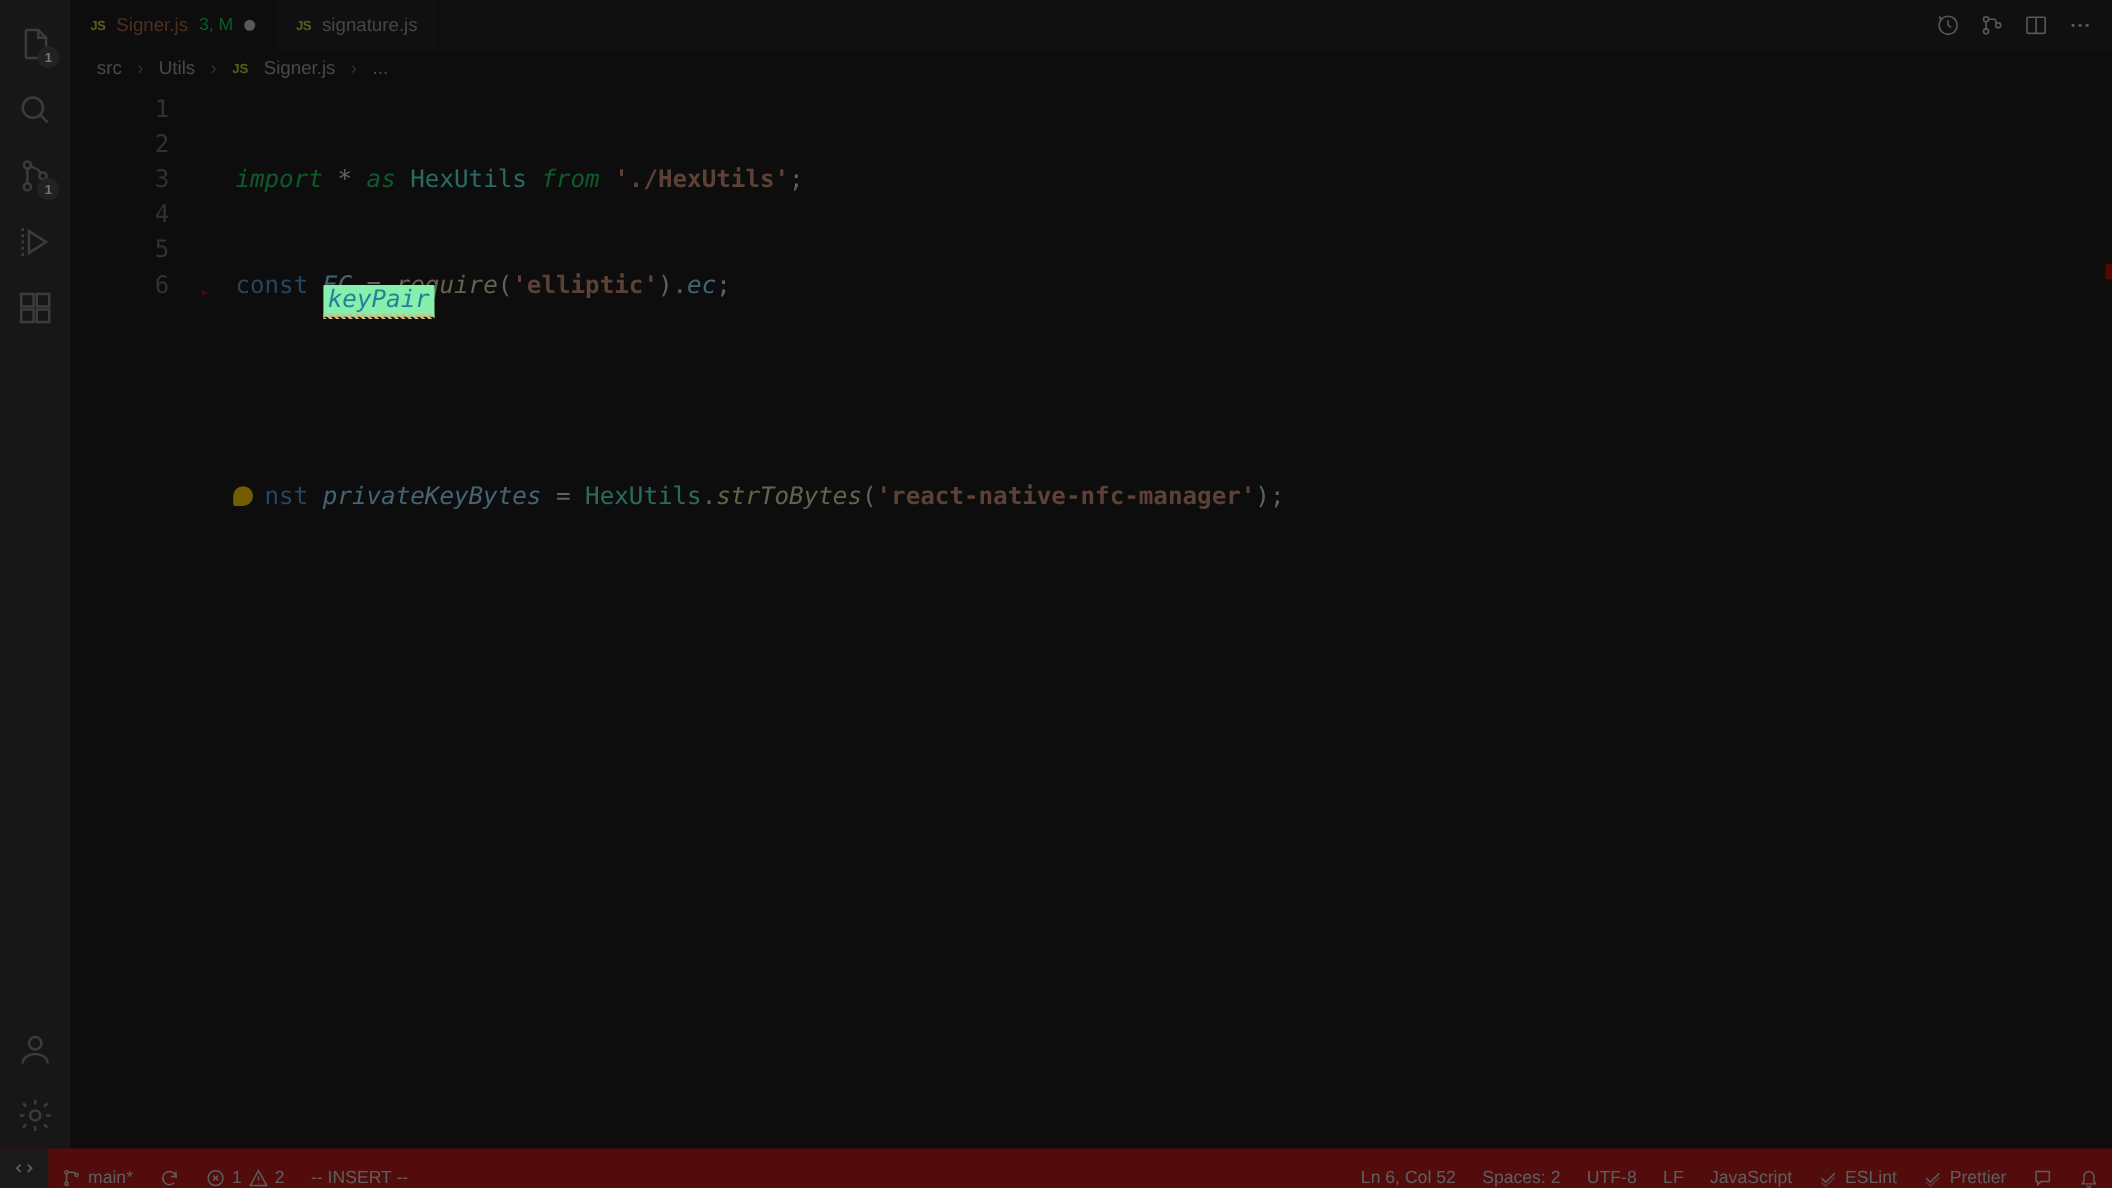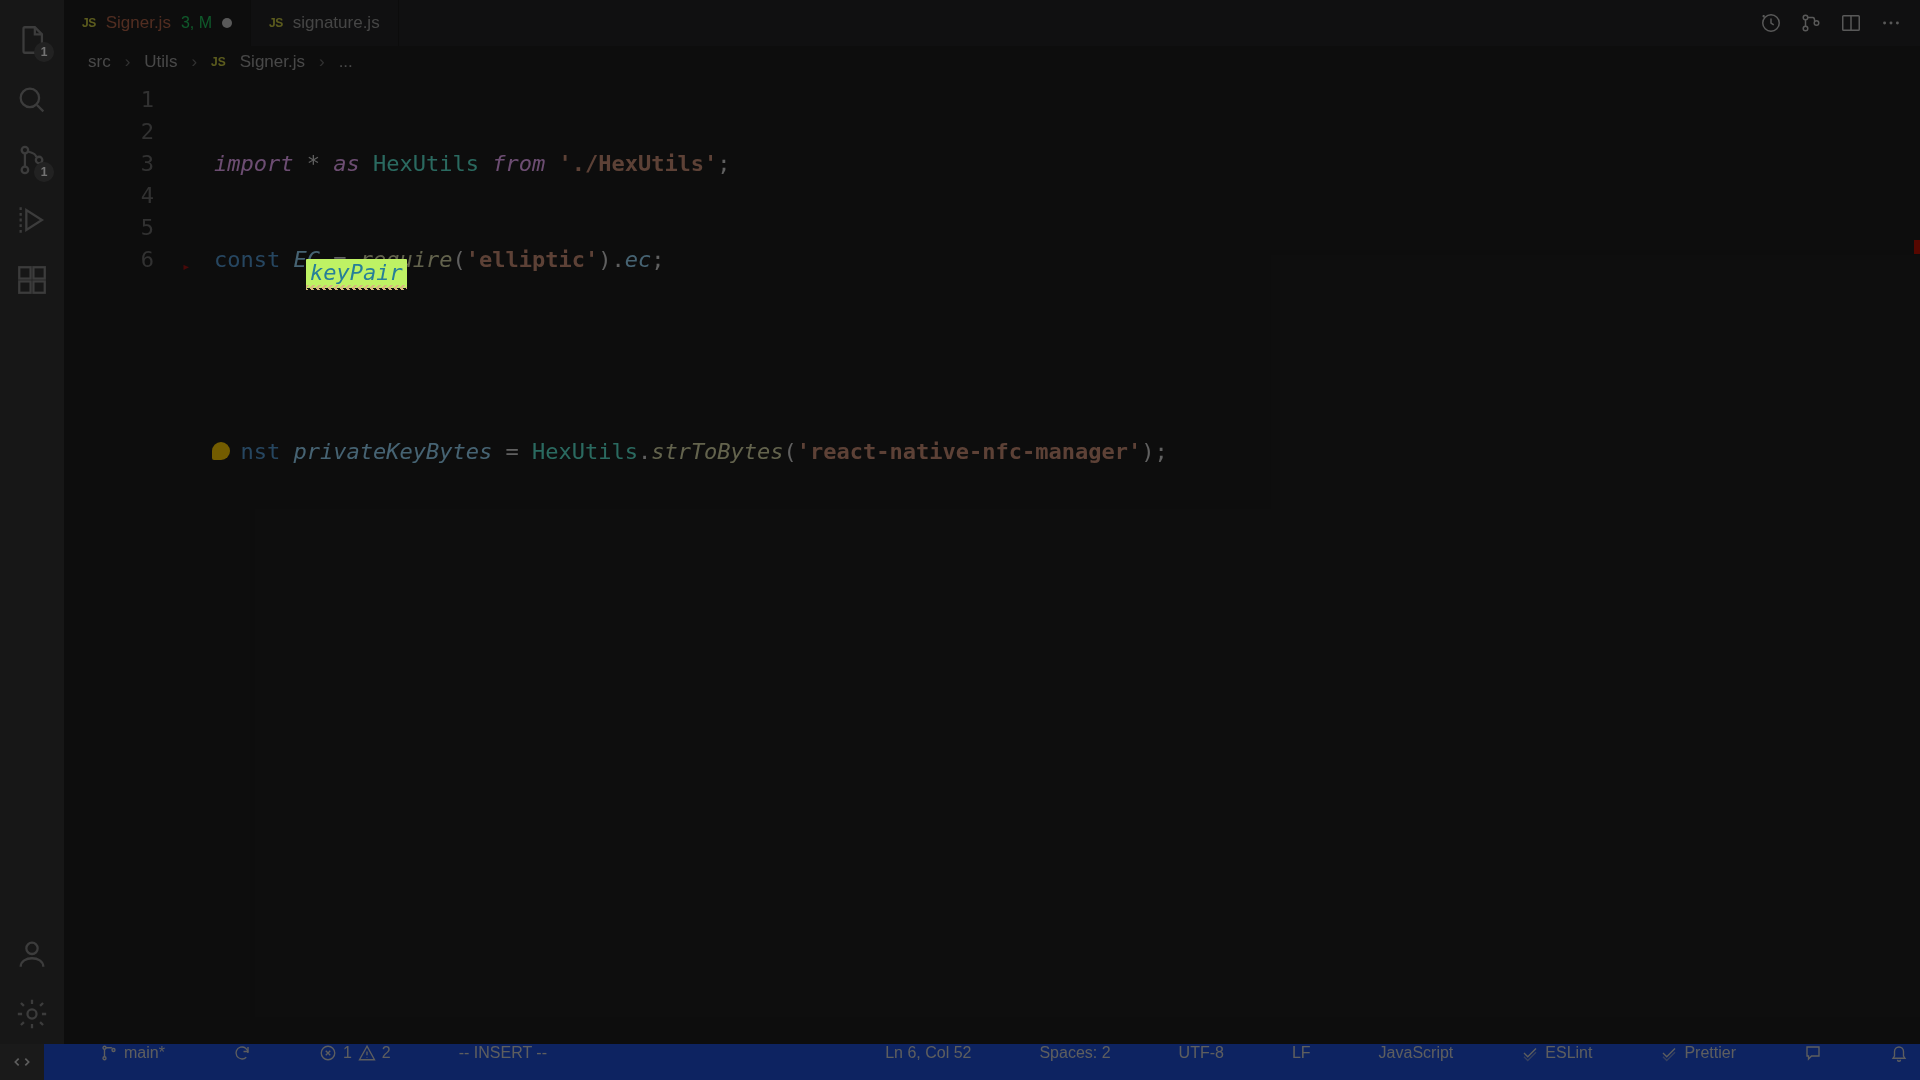--- a/index.html
+++ b/index.html
@@ -31,46 +31,46 @@
   .crumbs { position: absolute; left: 64px; right: 0; top: 46px; height: 32px; background: #1e1e1e; display: flex; align-items: center; padding: 0 24px; font-size: 17px; color: #a0a0a0; gap: 14px; }
   .crumbs .chev { color: #6e6e6e; }
   .crumbs .js-ic { color: #cbcb41; font-size: 12px; font-weight: 700; }
 
   
   .editor { position: absolute; left: 64px; right: 0; top: 78px; bottom: 36px; background: #1e1e1e; font-family: "SF Mono", Menlo, Consolas, monospace; font-size: 22px; line-height: 32px; }
   .gutter { position: absolute; left: 0; top: 0; bottom: 0; width: 120px; text-align: right; color: #6e6e6e; padding-right: 30px; padding-top: 6px; }
   .gutter div { height: 32px; }
   .code { position: absolute; left: 150px; right: 16px; top: 6px; white-space: pre; }
   .code .ln { height: 32px; position: relative; }
-  .tk-kw   { color: #f0abfc; font-style: italic; }
+  .tk-kw   { color: #22c55e; font-style: italic; }
   .tk-kw2  { color: #569cd6; }
   .tk-id   { color: #d4d4d4; }
   .tk-var  { color: #9cdcfe; font-style: italic; }
   .tk-fn   { color: #dcdcaa; font-style: italic; }
   .tk-cls  { color: #5eead4; }
   .tk-str  { color: #ce9178; font-weight: bold; }
   .tk-pun  { color: #d4d4d4; }
   .tk-op   { color: #d4d4d4; }
 
   .bulb { position: absolute; left: -2px; top: 6px; width: 18px; height: 18px; background: #ffcc00; border-radius: 50% 50% 50% 2px; }
   .fold { position: absolute; left: 118px; top: 172px; color: #a31515; font-size: 14px; }
 
   
-  .hl-box { position: absolute; z-index: 100; background: #bef264; padding: 1px 4px 3px 4px; border-radius: 1px; pointer-events: none; margin-left: 12px; }
+  .hl-box { position: absolute; z-index: 100; background: #86efac; padding: 1px 4px 3px 4px; border-radius: 1px; pointer-events: none; }
   .hl-box .word { color: #267f99; font-family: "SF Mono", Menlo, Consolas, monospace; font-size: 22px; font-style: italic; position: relative; }
   .hl-box .squig { position: absolute; left: 0; right: 0; bottom: -2px; height: 5px;
      background: repeating-linear-gradient(-45deg, #d7ba7d 0 2px, transparent 2px 4px),
                  repeating-linear-gradient(45deg, #d7ba7d 0 2px, transparent 2px 4px);
      background-position: 0 0, 0 2px; background-size: 6px 3px, 6px 3px; background-repeat: repeat-x; }
 
   .cursor-bar { display:inline-block; width:2px; height:24px; background:#aeafad; vertical-align:-4px; }
   .mini-err { position:absolute; right:0; top:162px; width:6px; height:14px; background:#be1100; }
 
   
-  .status { position: absolute; left: 0; right: 0; bottom: 0; height: 36px; background: #1d4ed8; display: flex; align-items: flex-start; font-size: 16px; color: #d0d0d0; gap: 44px; }
+  .status { position: absolute; left: 0; right: 0; bottom: 0; height: 36px; background: #b91c1c; display: flex; align-items: flex-end; font-size: 16px; color: #d0d0d0; }
   .remote { width: 44px; height: 36px; background: #3a3a3a; display:flex; align-items:center; justify-content:center; }
   .remote svg { width:20px; height:20px; stroke:#d0d0d0; fill:none; stroke-width:2; }
   .sb-item { display:flex; align-items:center; gap:6px; padding:0 12px; cursor:pointer; }
   .sb-item svg { width:18px; height:18px; stroke:#d0d0d0; fill:none; stroke-width:1.8; }
   .status .grow { flex:1; }
 </style>
 </head>
 <body>
 
 <div class="activity-bar">

